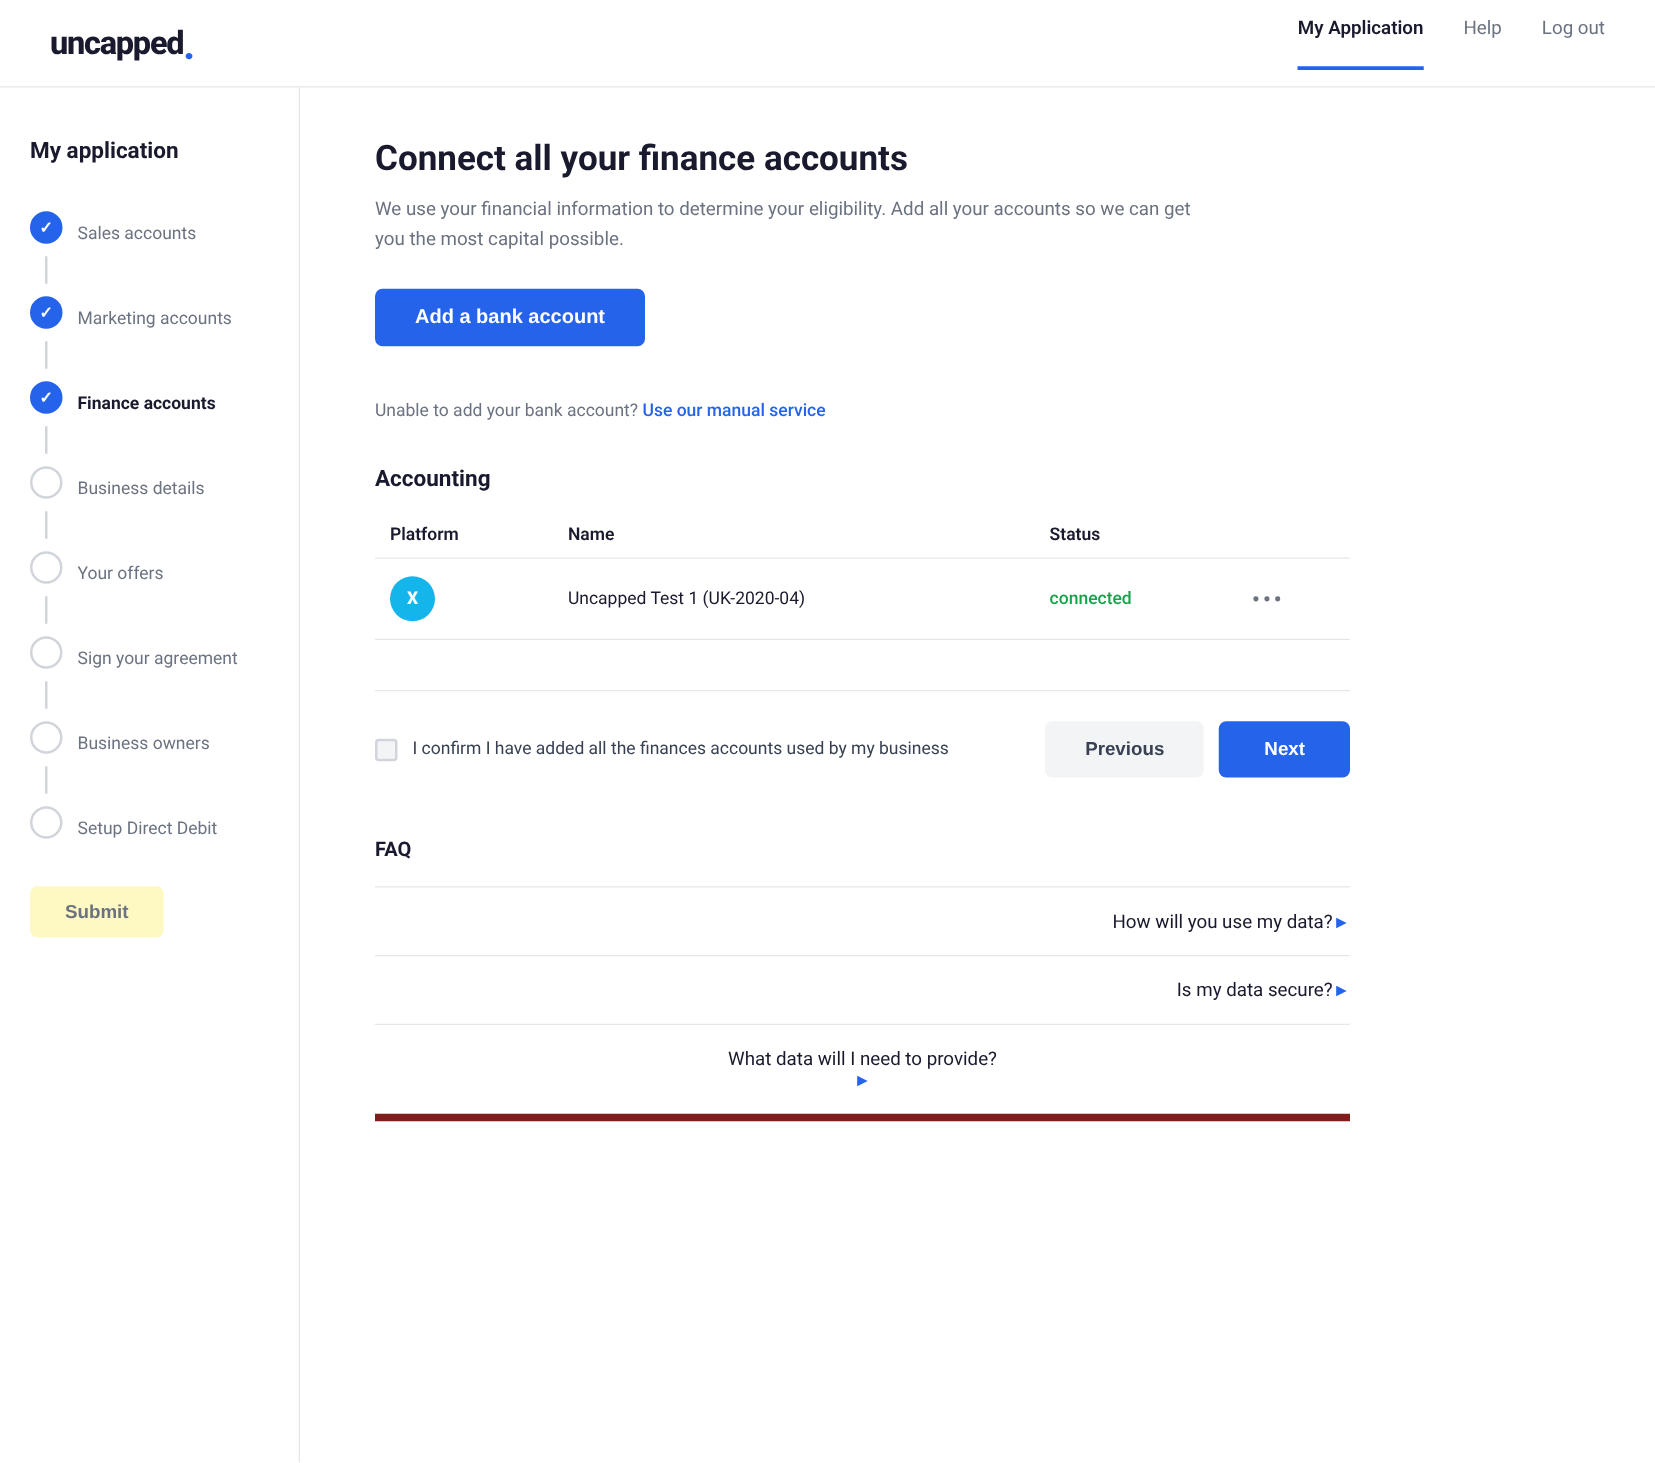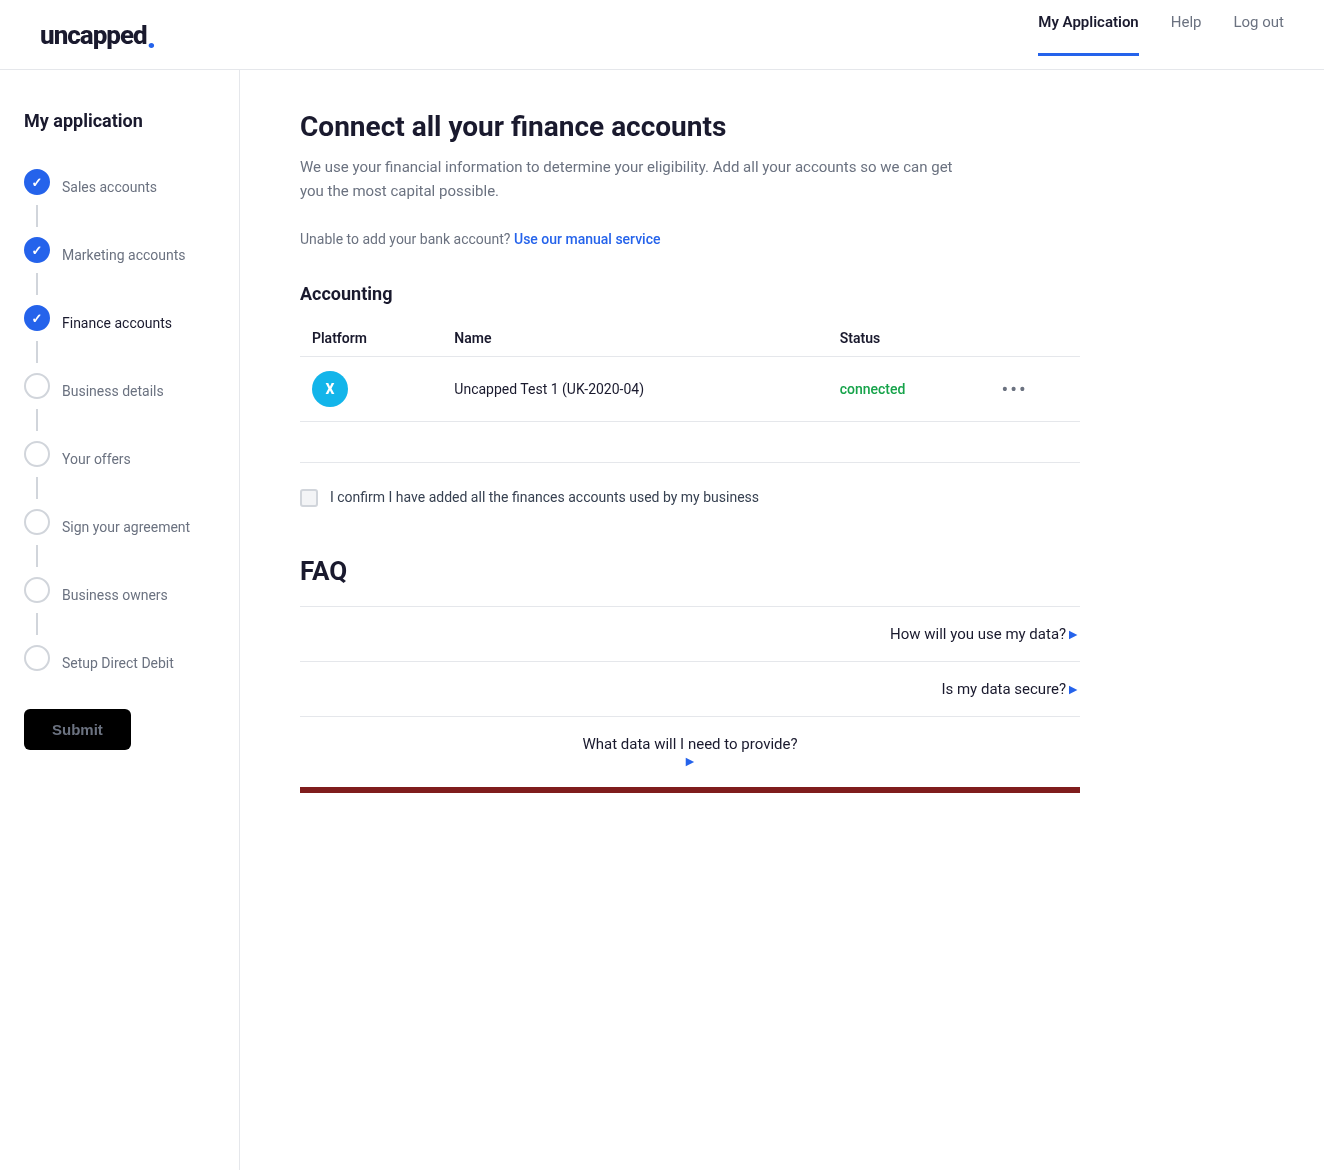--- a/index.html
+++ b/index.html
@@ -89,31 +89,31 @@
       color: #fff;
       font-size: 13px;
       font-weight: 700;
     }
     .step-label {
       font-size: 14px;
       color: #6b7280;
     }
     .step-label.active {
       color: #1a1a2e;
-      font-weight: 400;
+      font-weight: 700;
     }
     .step-connector {
       width: 2px;
       height: 22px;
       background: #d1d5db;
       margin-left: 12px;
     }
     .submit-btn {
       margin-top: 28px;
-      background: #000000;
+      background: #fef9c3;
       color: #6b7280;
       border: none;
       border-radius: 6px;
       padding: 12px 28px;
       font-size: 15px;
       font-weight: 600;
       cursor: not-allowed;
     }
 
     
@@ -263,21 +263,21 @@
       border: none;
       border-radius: 6px;
       padding: 14px 36px;
       font-size: 15px;
       font-weight: 600;
       cursor: pointer;
     }
 
     
     .faq-title {
-      font-size: 26px;
+      font-size: 16px;
       font-weight: 700;
       color: #1a1a2e;
       margin-bottom: 20px;
     }
     .faq-item {
       border-top: 1px solid #e5e7eb;
       padding: 18px 0;
       display: flex;
       justify-content: flex-end;
       align-items: center;
@@ -364,20 +364,21 @@
       </div>
     </div>
 
     <button class="submit-btn">Submit</button>
   </aside>
 
   <main class="main">
     <h1 class="page-title">Connect all your finance accounts</h1>
     <p class="page-description">We use your financial information to determine your eligibility. Add all your accounts so we can get you the most capital possible.</p>
 
+    <button class="add-bank-btn">Add a bank account</button>
 
     <div class="manual-service-text">
       <span>Unable to add your bank account?</span>
       <a class="manual-service-link">Use our manual service</a>
     </div>
 
     
     <div class="section-title">Accounting</div>
 
     <table class="accounts-table">
@@ -404,20 +405,24 @@
         </tr>
       </tbody>
     </table>
 
     
     <div class="confirm-section">
       <div class="confirm-left">
         <div class="confirm-checkbox"></div>
         <span class="confirm-text">I confirm I have added all the finances accounts used by my business</span>
       </div>
+      <div class="action-buttons">
+        <button class="prev-btn">Previous</button>
+        <button class="next-btn">Next</button>
+      </div>
     </div>
 
     
     <div class="faq-title">FAQ</div>
 
     <div class="faq-item">
       <span class="faq-question">How will you use my data?</span>
       <span class="faq-chevron">►</span>
     </div>
     <div class="faq-item">

